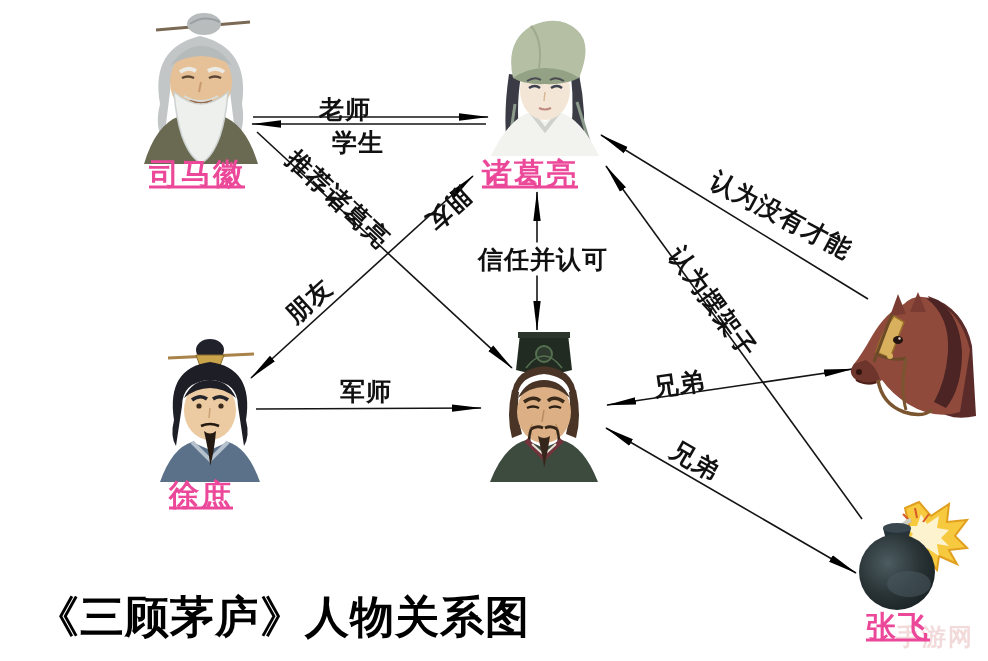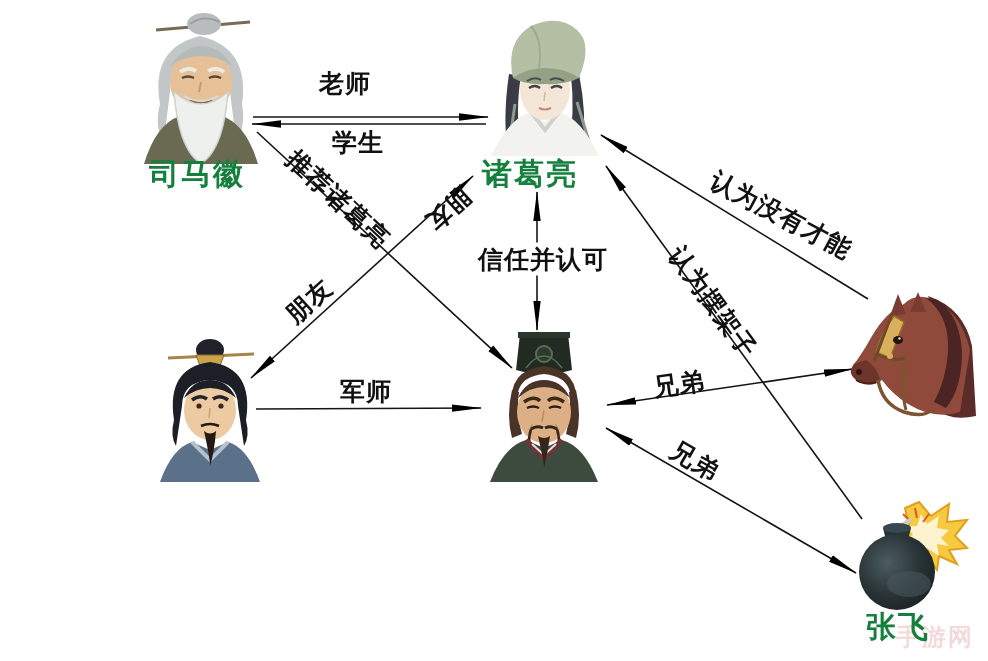--- a/index.html
+++ b/index.html
@@ -4,21 +4,21 @@
 <style>
   html,body{margin:0;padding:0;background:#888;}
   #canvas{
     position:relative;width:988px;height:661px;background:#ffffff;
     overflow:hidden;font-family:"Liberation Sans",sans-serif;
   }
   #edges{position:absolute;left:0;top:0;z-index:1;}
   .portrait{position:absolute;z-index:2;}
   .node-label{
     position:absolute;z-index:3;transform:translate(-50%,-50%);
-    font-size:30px;font-weight:bold;color:#15803d;white-space:nowrap;letter-spacing:2px;
+    font-size:30px;font-weight:bold;color:#ec4899;white-space:nowrap;letter-spacing:2px;text-decoration:underline;
   }
   .edge-label{
     position:absolute;z-index:3;font-size:25px;font-weight:bold;color:#111;
     white-space:nowrap;letter-spacing:1px;
   }
   .edge-label.bg{background:#fff;padding:0 3px;text-align:right;}
   #title{
     position:absolute;left:35px;top:588px;z-index:3;
     font-size:44px;font-weight:bold;color:#000;letter-spacing:1px;white-space:nowrap;
   }
@@ -171,29 +171,31 @@
     <path d="M58,22 L50,14 M64,18 L62,8 M70,22 L76,14" stroke="#d85a2a" stroke-width="2" fill="none"></path>
     <path d="M44,40 Q46,24 58,20" stroke="#cfcfc0" stroke-width="4" fill="none"></path>
     <path d="M30,28 L58,28 L54,44 Q44,48 34,44 Z" fill="#27333a"></path>
     <ellipse cx="44" cy="28" rx="14" ry="5" fill="#3a474e"></ellipse>
     <circle cx="44" cy="72" r="38" fill="url(#bombGrad)"></circle>
     <ellipse cx="56" cy="84" rx="22" ry="13" fill="#4a5a5e" opacity="0.55"></ellipse>
   </svg>
 
   <div class="node-label" style="left:197px;top:174px">司马徽</div>
   <div class="node-label" style="left:530px;top:174px">诸葛亮</div>
+  <div class="node-label" style="left:201px;top:495px">徐庶</div>
   <div class="node-label" style="left:898px;top:627px">张飞</div>
 
-  <div class="edge-label" style="left:345px;top:83px;transform:translate(-50%,-50%)">老师</div>
+  <div class="edge-label" style="left:345px;top:109px;transform:translate(-50%,-50%)">老师</div>
   <div class="edge-label" style="left:358px;top:142px;transform:translate(-50%,-50%)">学生</div>
   <div class="edge-label" style="left:338px;top:199px;transform:translate(-50%,-50%) rotate(43deg)">推荐诸葛亮</div>
   <div class="edge-label" style="left:309px;top:301px;transform:translate(-50%,-50%) rotate(-42deg)">朋友</div>
   <div class="edge-label" style="left:449px;top:209px;transform:translate(-50%,-50%) rotate(138deg)">朋友</div>
   <div class="edge-label bg" style="left:543px;top:259px;transform:translate(-50%,-50%)">信任并认可</div>
   <div class="edge-label" style="left:366px;top:391px;transform:translate(-50%,-50%)">军师</div>
   <div class="edge-label" style="left:679px;top:384px;transform:translate(-50%,-50%) rotate(-8deg)">兄弟</div>
   <div class="edge-label" style="left:695px;top:461px;transform:translate(-50%,-50%) rotate(30deg)">兄弟</div>
   <div class="edge-label" style="left:781px;top:215px;transform:translate(-50%,-50%) rotate(28deg)">认为没有才能</div>
   <div class="edge-label" style="left:713px;top:302px;transform:translate(-50%,-50%) rotate(54deg)">认为摆架子</div>
 
+  <div id="title">《三顾茅庐》人物关系图</div>
   <div id="watermark">手游网</div>
 
 </div>
 
 </body></html>

